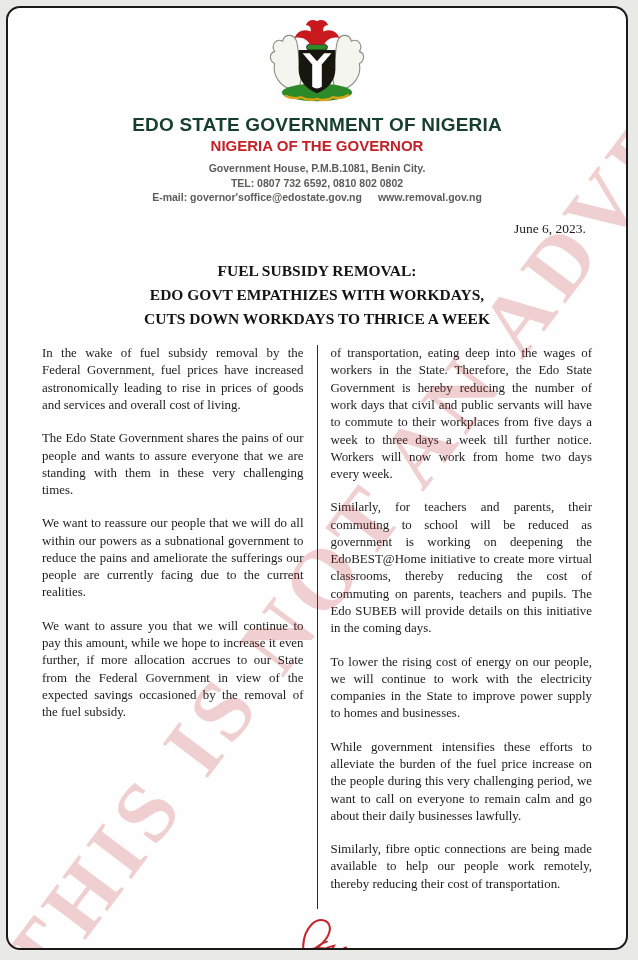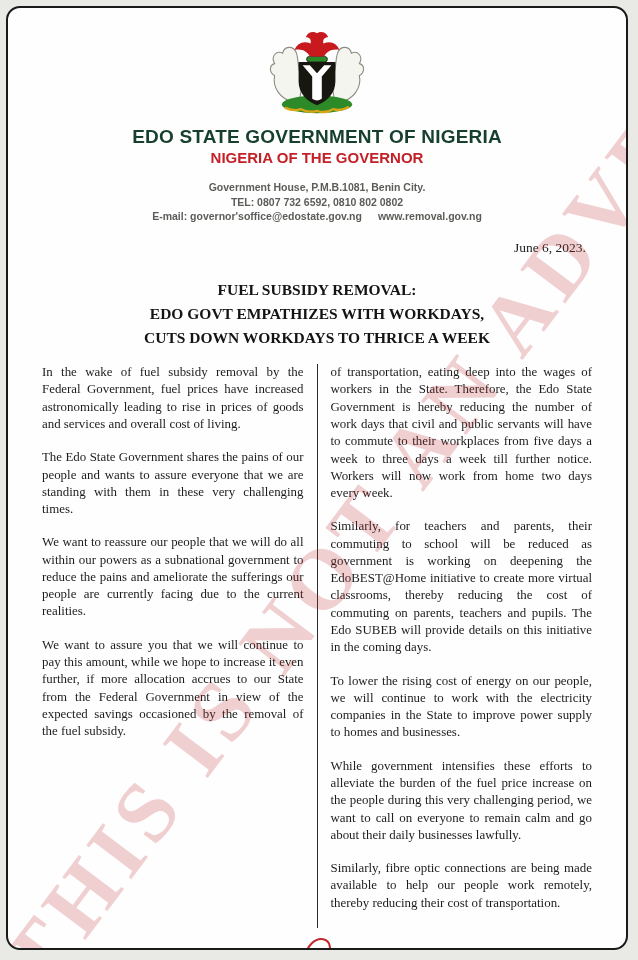--- a/index.html
+++ b/index.html
@@ -28,36 +28,36 @@
     font-family:"Liberation Serif", serif;
     font-weight:bold;
     font-size:86px;
     letter-spacing:8px;
     white-space:nowrap;
     color:rgba(190,40,50,0.22);
     pointer-events:none;
     z-index:5;
   }
   
-  .header{ text-align:center; padding-top:20px; position:relative; z-index:2;}
+  .header{ text-align:center; padding-top:8px; position:relative; z-index:2;}
   .crest{ width:112px; height:92px; }
   .org-name{
     font-family:"Liberation Sans", sans-serif;
     font-weight:bold; font-size:19px;
     color:#173f2e; letter-spacing:.2px; margin-top:2px;
   }
   .office{
     font-family:"Liberation Sans", sans-serif;
     font-weight:bold; font-size:15px;
     color:#c32127; margin-top:1px;
   }
   .contact{
     font-family:"Liberation Sans", sans-serif;
     font-weight:bold; font-size:10.5px;
-    color:#5c5c58; line-height:1.4; margin-top:14px;
+    color:#5c5c58; line-height:1.4; margin-top:7px;
   }
   .contact .gap{ display:inline-block; width:16px; }
   
   .date-line{
     text-align:right; padding-right:40px;
     font-size:13.5px; color:#222; margin-top:16px;
     position:relative; z-index:2;margin-left:8px;
   }
   
   .doc-title{

